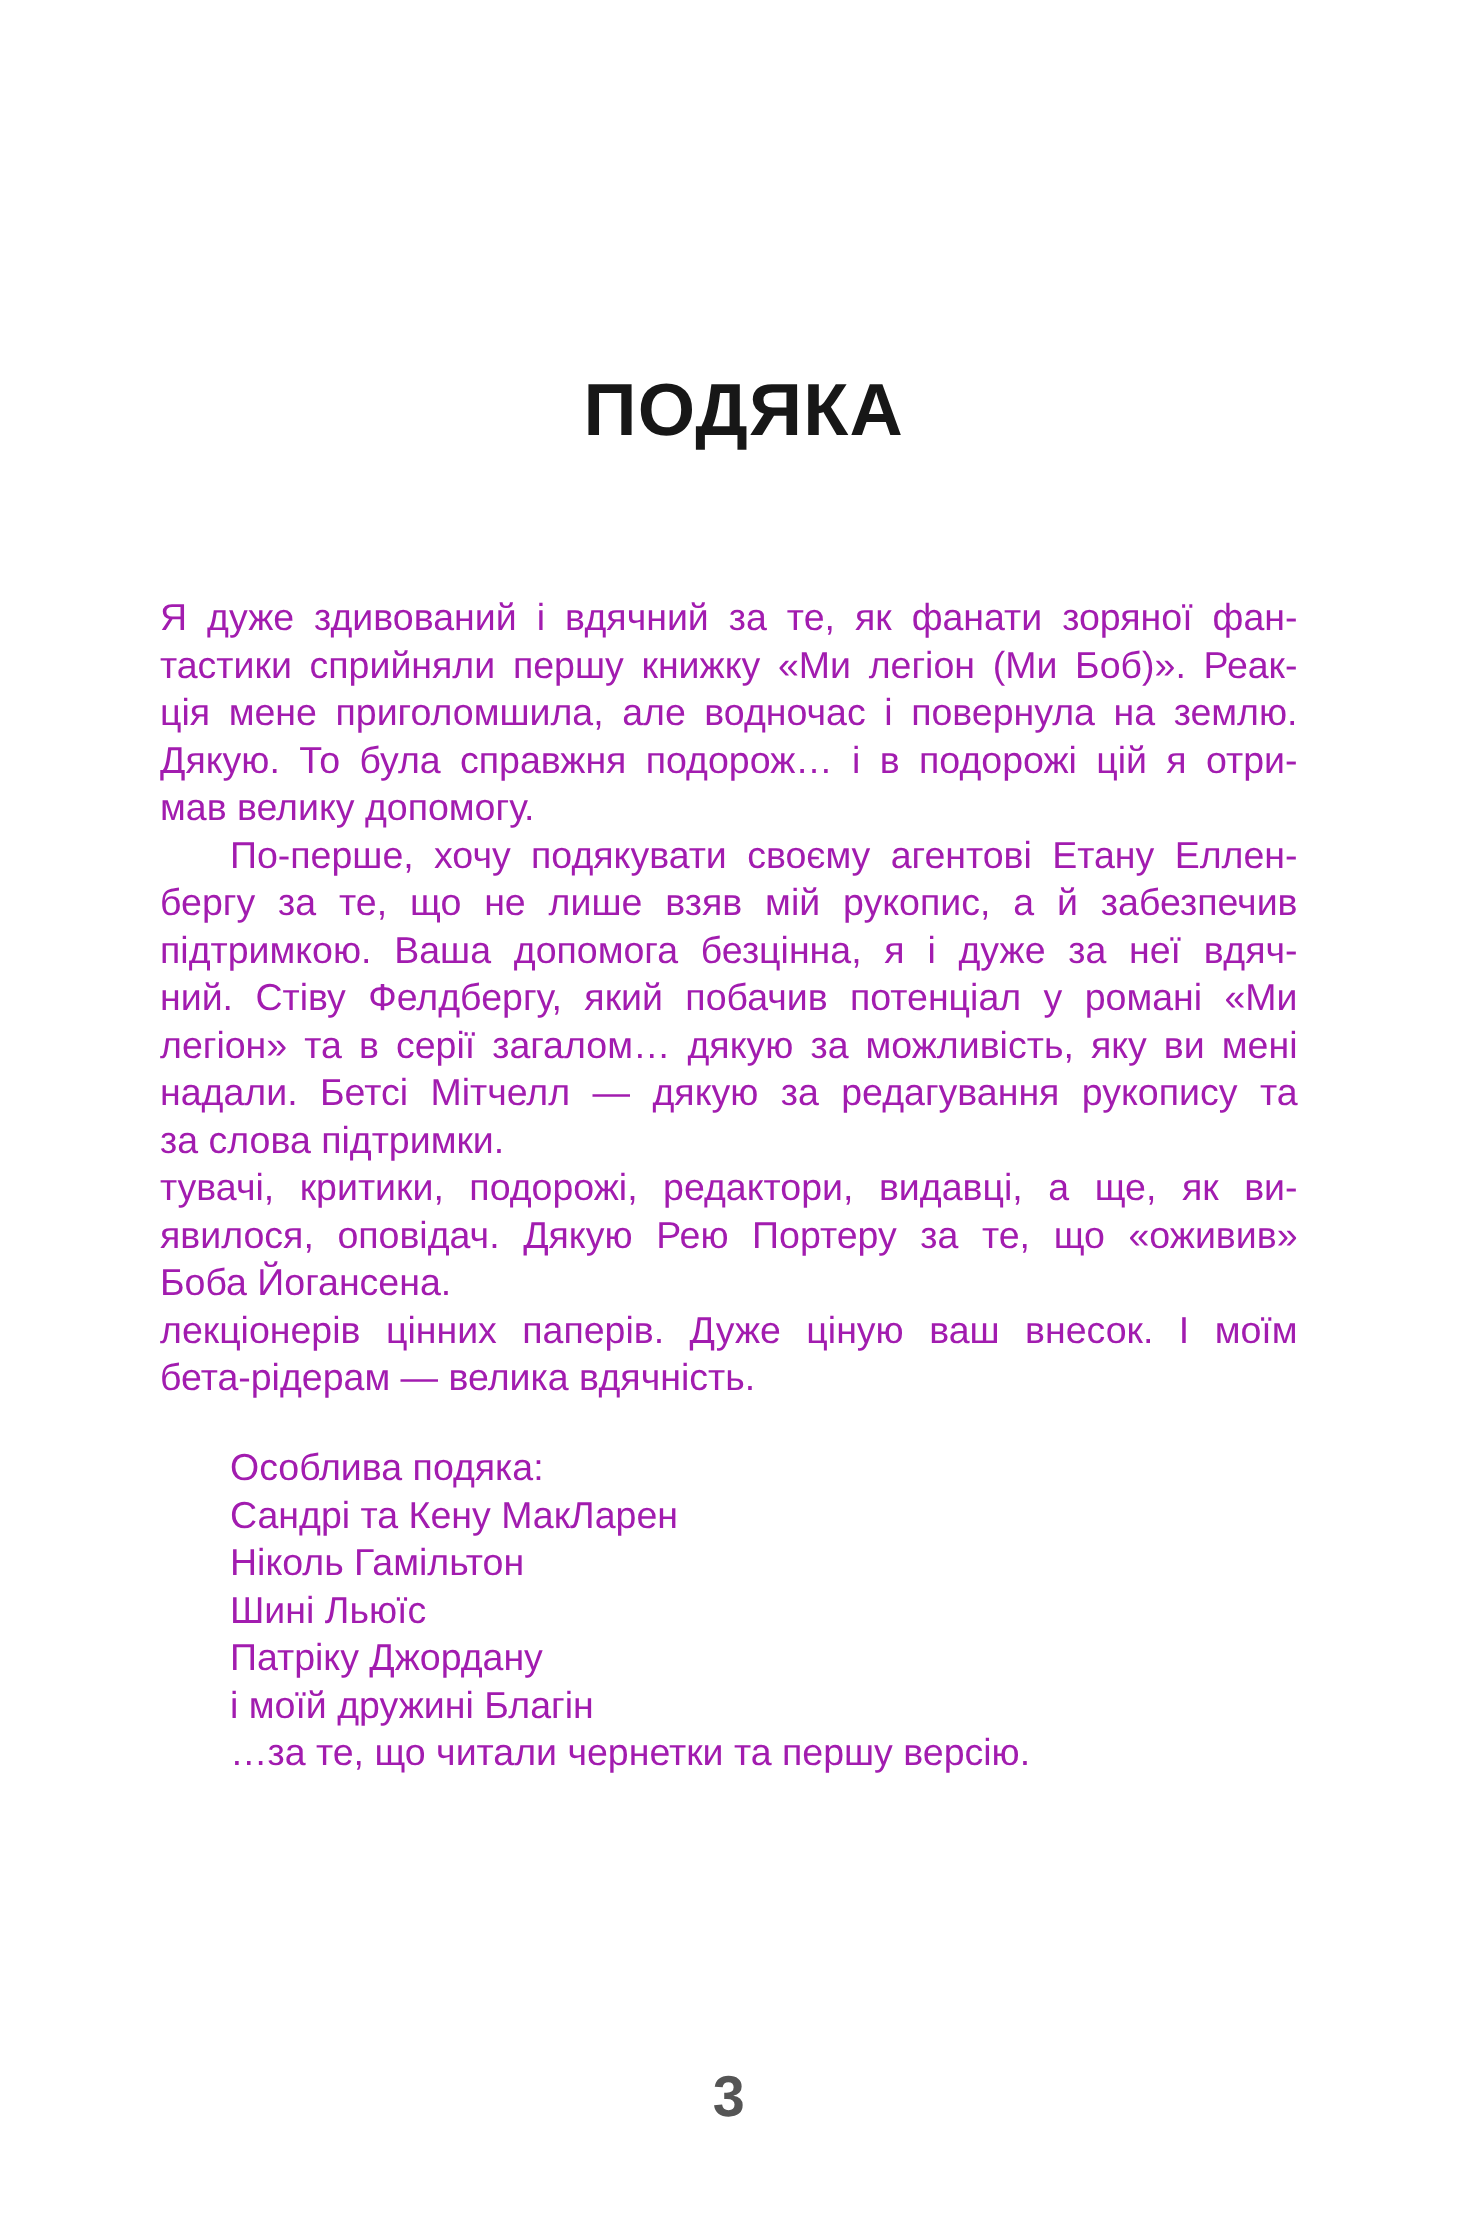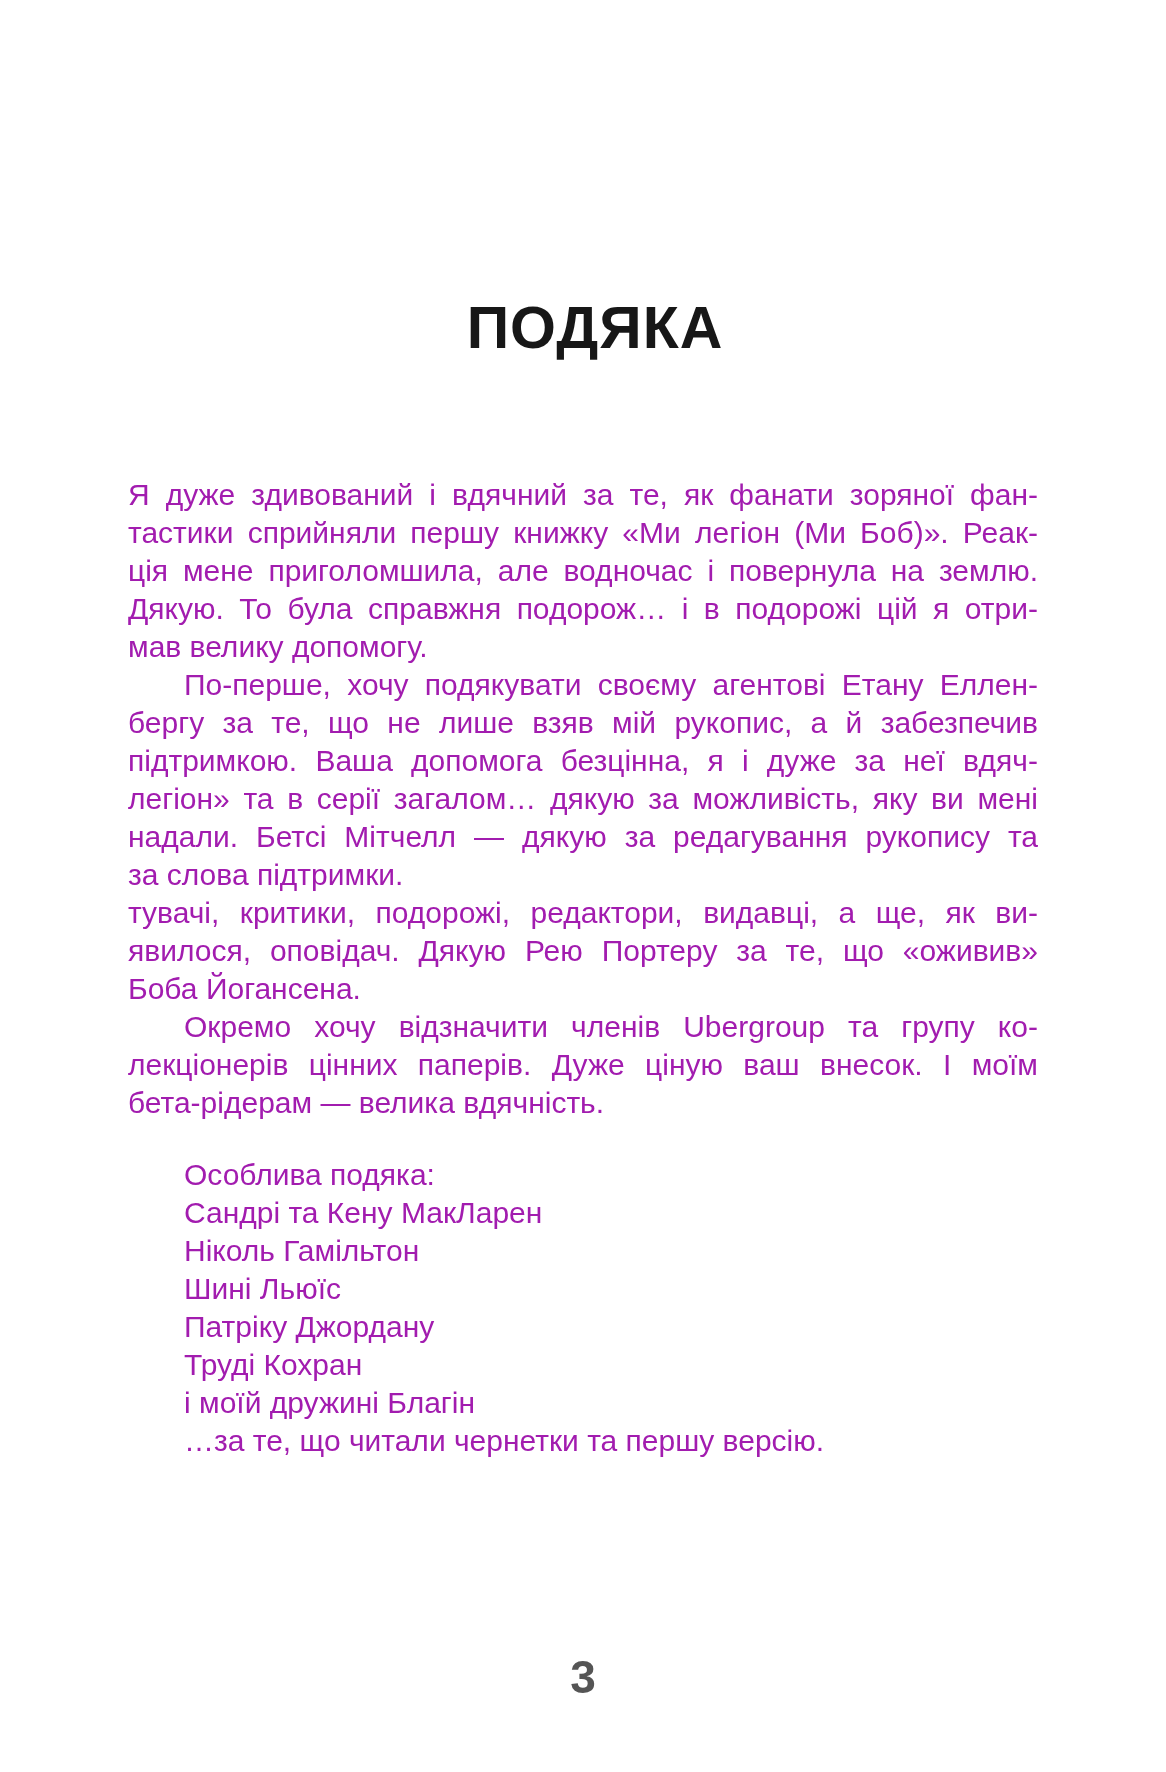--- a/index.html
+++ b/index.html
@@ -70,40 +70,39 @@
         <div class="line jl">Я дуже здивований і вдячний за те, як фанати зоряної фан-</div>
         <div class="line jl">тастики сприйняли першу книжку «Ми легіон (Ми Боб)». Реак-</div>
         <div class="line jl">ція мене приголомшила, але водночас і повернула на землю.</div>
         <div class="line jl">Дякую. То була справжня подорож… і в подорожі цій я отри-</div>
         <div class="line">мав велику допомогу.</div>
       </div>
       <div class="para">
         <div class="line jl ind">По-перше, хочу подякувати своєму агентові Етану Еллен-</div>
         <div class="line jl">бергу за те, що не лише взяв мій рукопис, а й забезпечив</div>
         <div class="line jl">підтримкою. Ваша допомога безцінна, я і дуже за неї вдяч-</div>
+        <div class="line jl">ний. Стіву Фелдбергу, який побачив потенціал у романі «Ми</div>
         <div class="line jl">легіон» та в серії загалом… дякую за можливість, яку ви мені</div>
         <div class="line jl">надали. Бетсі Мітчелл — дякую за редагування рукопису та</div>
         <div class="line">за слова підтримки.</div>
       </div>
       <div class="para">
         <div class="line jl">тувачі, критики, подорожі, редактори, видавці, а ще, як ви-</div>
         <div class="line jl">явилося, оповідач. Дякую Рею Портеру за те, що «оживив»</div>
         <div class="line">Боба Йогансена.</div>
       </div>
       <div class="para">
-        <div class="line jl ind">Окремо хочу відзначити членів Ubergroup та групу ко-</div>
         <div class="line jl">лекціонерів цінних паперів. Дуже ціную ваш внесок. І моїм</div>
         <div class="line">бета-рідерам — велика вдячність.</div>
       </div>
       <div class="para gap">
         <div class="line ind">Особлива подяка:</div>
         <div class="line ind">Сандрі та Кену МакЛарен</div>
         <div class="line ind">Ніколь Гамільтон</div>
         <div class="line ind">Шині Льюїс</div>
         <div class="line ind">Патріку Джордану</div>
-        <div class="line ind">Труді Кохран</div>
         <div class="line ind">і моїй дружині Благін</div>
         <div class="line ind">…за те, що читали чернетки та першу версію.</div>
       </div>
     </div>
 
   <div class="page-number" style="color: rgb(85, 85, 85);">3</div>
 </div>
 
 </body></html>

